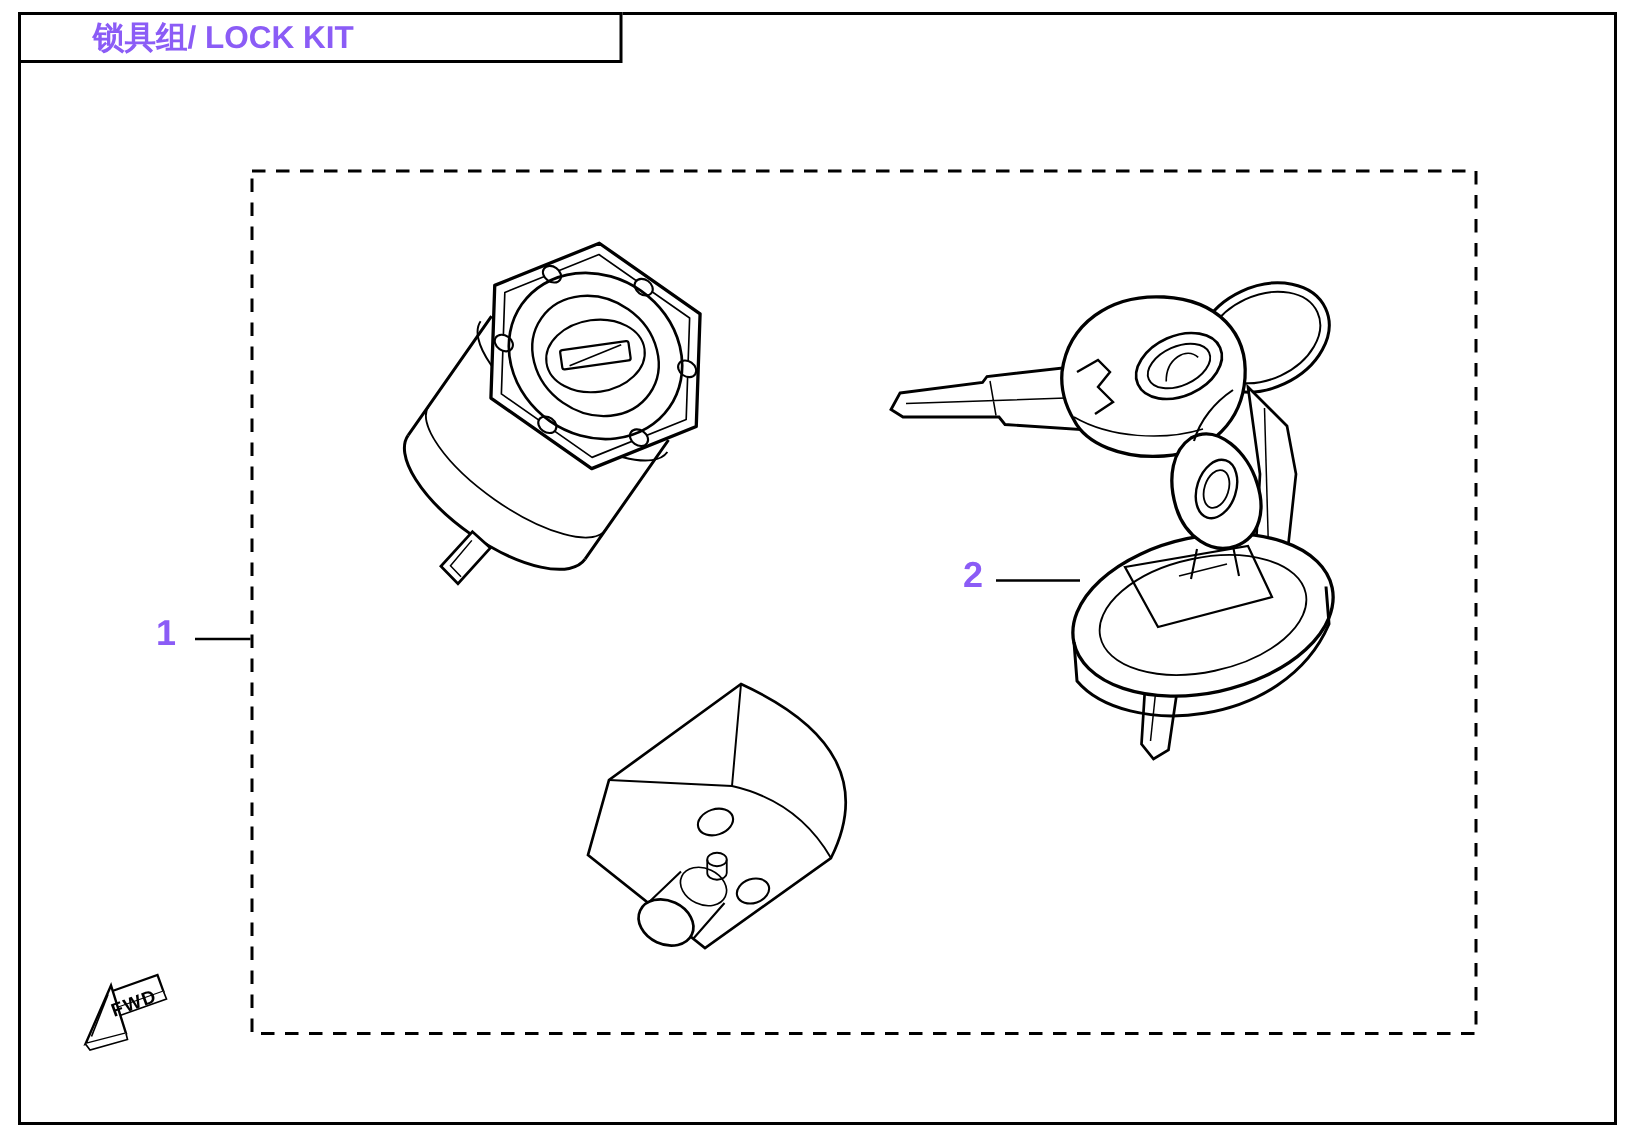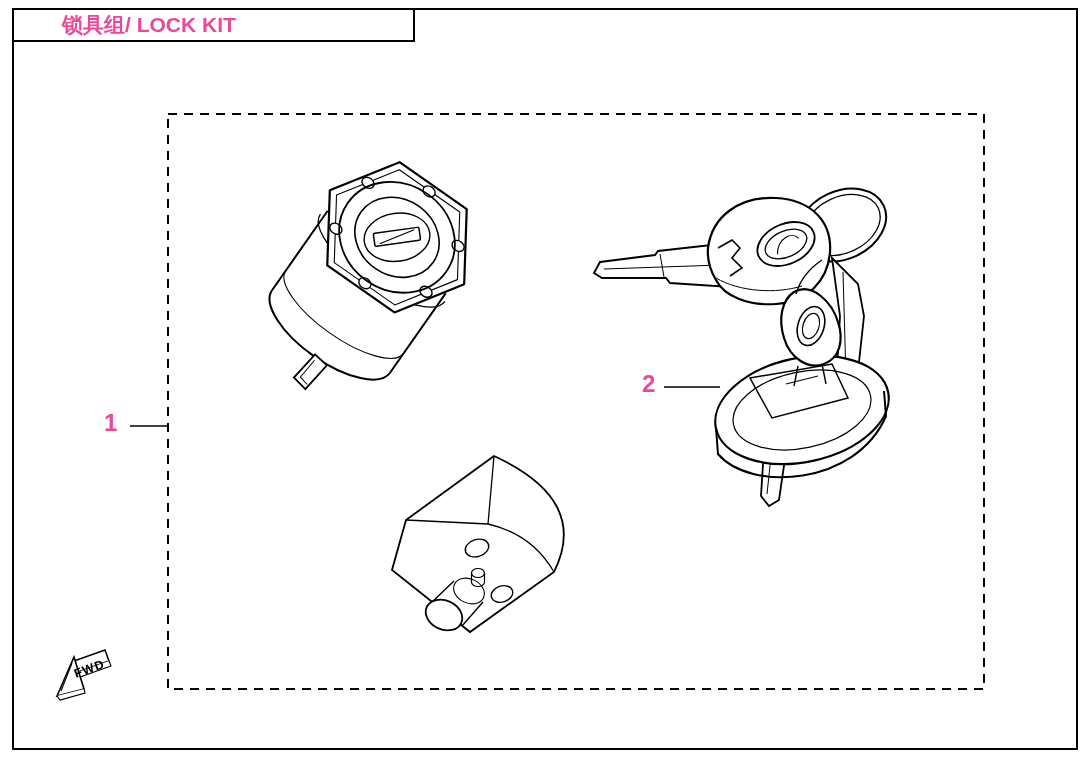--- a/index.html
+++ b/index.html
@@ -2,21 +2,21 @@
 <html><head>
 <meta charset="utf-8">
 <style>
   html, body { margin: 0; padding: 0; background: #ffffff; }
   .page {
     position: relative;
     width: 1090px;
     height: 760px;
     background: #ffffff;
     font-family: "Liberation Sans", sans-serif;
-    color: #ec4899;
+    color: #8b5cf6;
     overflow: hidden;
   }
   .outer-border {
     position: absolute;
     left: 12px; top: 8px;
     width: 1062px; height: 738px;
     border: 2px solid #000000;
   }
   .title-box {
     position: absolute;

